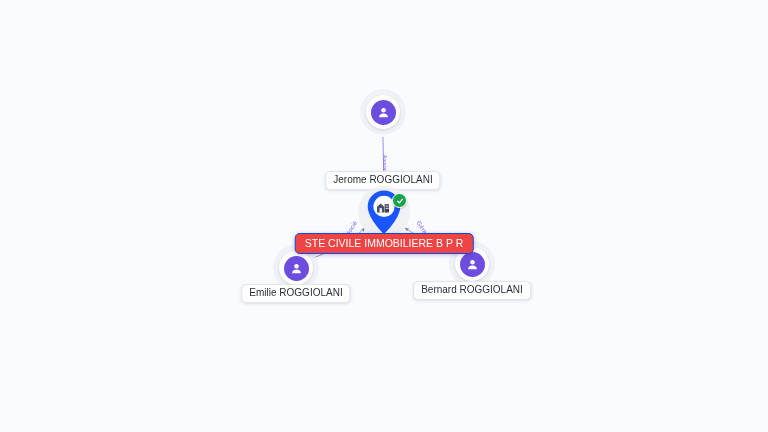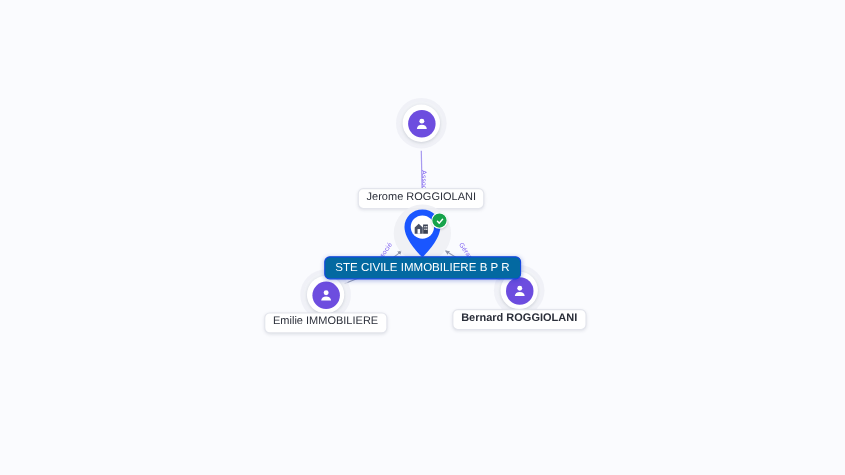--- a/index.html
+++ b/index.html
@@ -95,21 +95,21 @@
     padding: 2px 7px 3px;
     font-size: 10px;
     line-height: 12px;
     color: #2b2f3a;
     white-space: nowrap;
     box-shadow: 0 1px 3px rgba(40,45,80,.13);
   }
   .clabel {
     position: absolute;
     transform: translateX(-50%);
-    background: #0369a1;
+    background: #ef4444;
     border: 1px solid #1247e0;
     border-radius: 5px;
     padding: 3px 9px 4px;
     font-size: 10.5px;
     line-height: 12px;
     color: #ffffff;
     white-space: nowrap;
     box-shadow: 0 1px 4px rgba(20,50,180,.30);
     z-index: 6;
   }
@@ -200,28 +200,28 @@
     <div class="halo h1"></div>
     <div class="halo h2"></div>
     <div class="avatar-ring"></div>
     <div class="avatar">
       <svg width="15" height="15" viewBox="0 0 24 24" fill="#ffffff">
         <circle cx="12" cy="8.2" r="3.6"></circle>
         <path d="M4.8 19.5c0-3.7 3.2-6 7.2-6s7.2 2.3 7.2 6z"></path>
       </svg>
     </div>
   </div>
-  <div class="plabel" style="left:296px; top:284px;">Emilie IMMOBILIERE</div>
+  <div class="plabel" style="left:296px; top:284px;">Emilie ROGGIOLANI</div>
 
   <div class="node" style="left:472px; top:264px;">
     <div class="halo h1"></div>
     <div class="halo h2"></div>
     <div class="avatar-ring"></div>
     <div class="avatar">
       <svg width="15" height="15" viewBox="0 0 24 24" fill="#ffffff">
         <circle cx="12" cy="8.2" r="3.6"></circle>
         <path d="M4.8 19.5c0-3.7 3.2-6 7.2-6s7.2 2.3 7.2 6z"></path>
       </svg>
     </div>
   </div>
-  <div class="plabel" style="left:472px; top:281px;font-weight:bold;">Bernard ROGGIOLANI</div>
+  <div class="plabel" style="left:472px; top:281px;">Bernard ROGGIOLANI</div>
 
 </div>
 
 </body></html>

